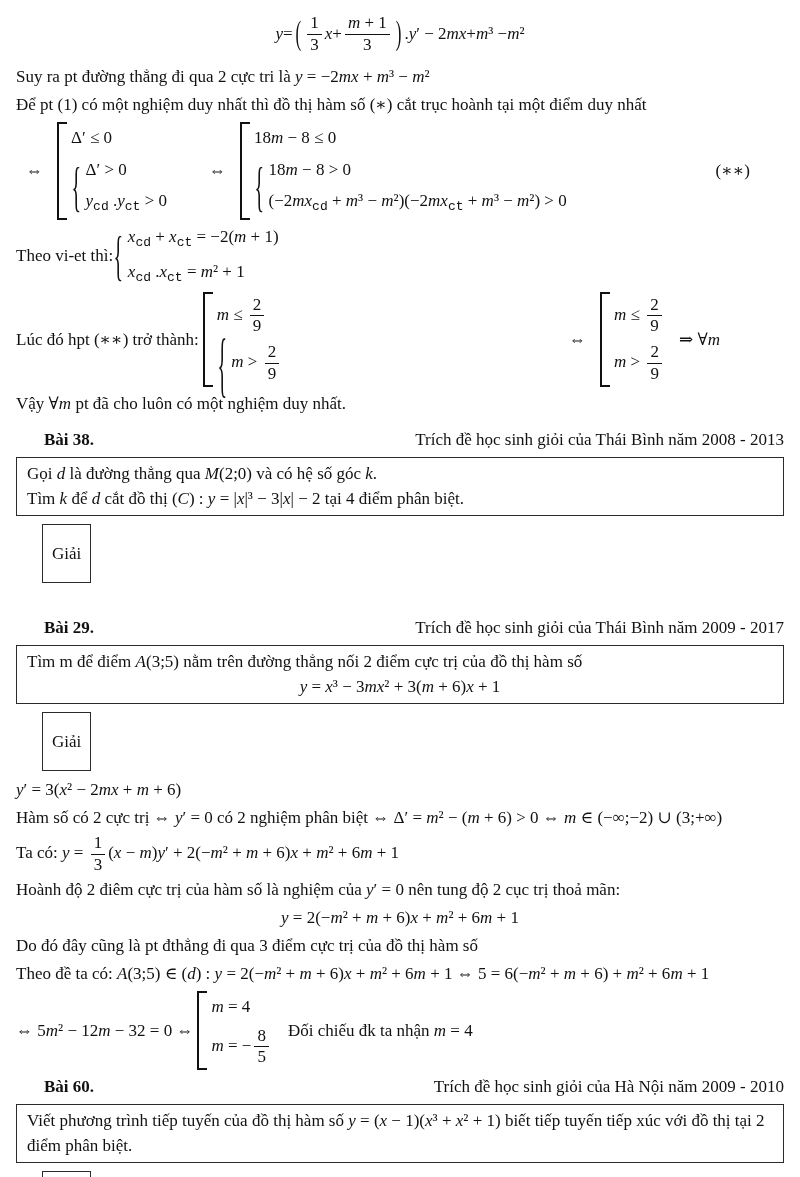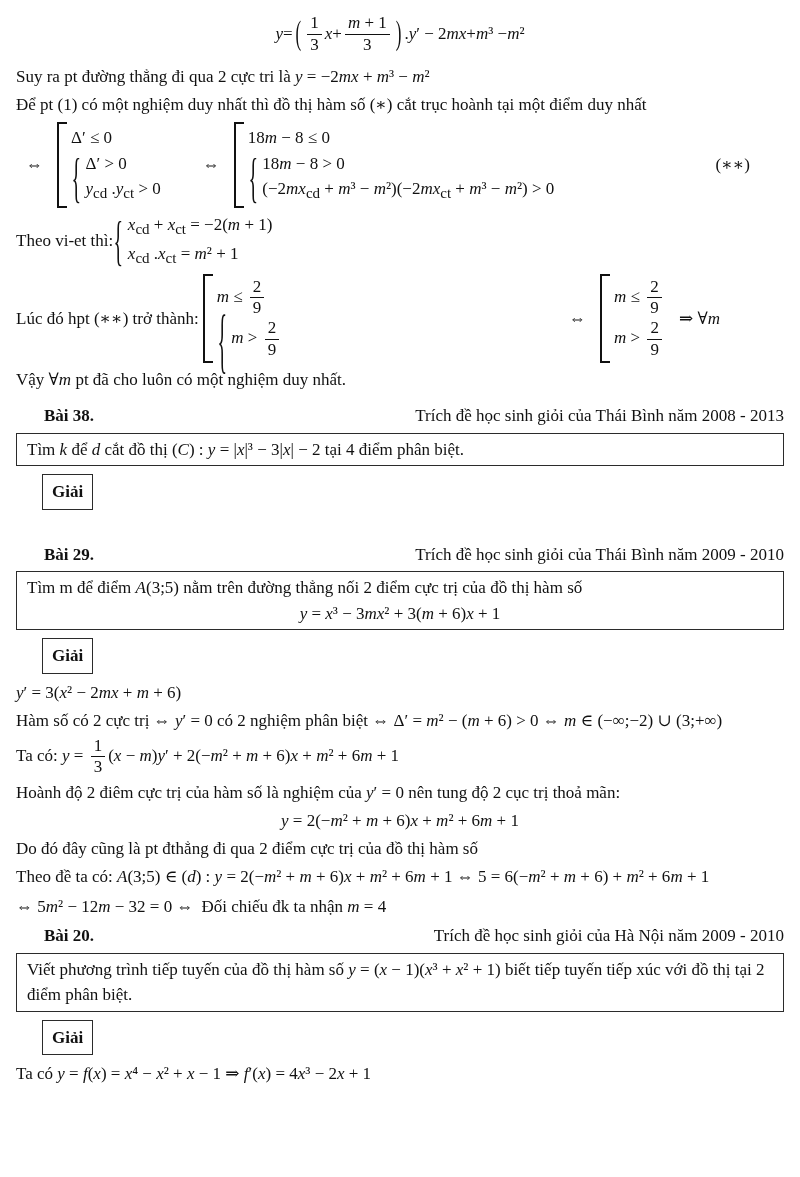--- a/index.html
+++ b/index.html
@@ -23,35 +23,35 @@
   .arr{margin:0 10px;}
   
   .frac{display:inline-flex;flex-direction:column;align-items:center;vertical-align:middle;margin:0 3px;line-height:1.2;}
   .frac .nu{border-bottom:1px solid #111;padding:0 3px;}
   .frac .de{padding:0 3px;}
   
   .sqbr{display:inline-flex;align-items:center;position:relative;border-left:2px solid #111;padding:3px 4px 3px 12px;margin:0 4px;vertical-align:middle;}
   .sqbr::before,.sqbr::after{content:"";position:absolute;left:0;width:8px;height:2px;background:#111;}
   .sqbr::before{top:0;}
   .sqbr::after{bottom:0;}
-  .rows{display:inline-flex;flex-direction:column;align-items:flex-start;}
+  .rows{display:inline-flex;flex-direction:column;align-items:flex-start;gap:6px;}
   
   .cases{display:inline-flex;align-items:center;vertical-align:middle;}
   .cbrace{display:inline-block;font-size:22px;font-weight:400;transform-origin:center;margin-right:4px;}
   .cb2{transform:scale(0.9,2.5);}
   .cb3{transform:scale(0.9,3.3);}
   .bigp{display:inline-block;transform:scaleY(2.0);margin:0 3px;}
   
   .pbox{border:1.6px solid #2b2b2b;padding:3px 10px;margin:2px 0 4px 0;}
-  .giai{display:inline-block;border:1.6px solid #2b2b2b;padding:4px 9px;margin:4px 13px 4px 26px;font-weight:bold;}
+  .giai{display:inline-block;border:1.6px solid #2b2b2b;padding:16px 9px;margin:4px 13px 4px 26px;font-weight:normal;}
   .exheader{display:flex;justify-content:space-between;align-items:baseline;margin:10px 0 4px 0;padding-left:28px;}
   .exheader .b{font-weight:bold;}
   .starlabel{margin-left:auto;padding-right:34px;}
   .hptright{margin-left:auto;display:flex;align-items:center;padding-right:64px;}
-  sub{font-size:15px;}
+  sub{font-size:13px;font-family:Liberation Mono, monospace;}
   .gap{height:18px;}
 </style>
 </head>
 <body>
 
 <div class="page">
 
   
   <div class="tall"><i>y</i> = <span class="bigp">(</span><span class="frac">
         <span class="nu">1</span>
@@ -146,55 +146,65 @@
   </div>
 
   <div class="line">Vậy ∀<i>m</i> pt đã cho luôn có một nghiệm duy nhất.</div>
 
   
   <div class="exheader">
     <span class="b">Bài 38.</span>
     <span>Trích đề học sinh giỏi của Thái Bình năm 2008 - 2013</span>
   </div>
   <div class="pbox">
+    <div>Gọi <i>d</i> là đường thẳng qua <i>M</i>(2;0) và có hệ số góc <i>k</i>.</div>
     <div>Tìm <i>k</i> để <i>d</i> cắt đồ thị (<i>C</i>) : <i>y</i> = |<i>x</i>|³ − 3|<i>x</i>| − 2 tại 4 điểm phân biệt.</div>
   </div>
   <div class="giai">Giải</div>
 
   <div class="gap"></div>
 
   
   <div class="exheader">
     <span class="b">Bài 29.</span>
-    <span>Trích đề học sinh giỏi của Thái Bình năm 2009 - 2010</span>
+    <span>Trích đề học sinh giỏi của Thái Bình năm 2009 - 2017</span>
   </div>
   <div class="pbox">
     <div>Tìm m để điểm <i>A</i>(3;5) nằm trên đường thẳng nối 2 điểm cực trị của đồ thị hàm số</div>
     <div class="center"><i>y</i> = <i>x</i>³ − 3<i>mx</i>² + 3(<i>m</i> + 6)<i>x</i> + 1</div>
   </div>
   <div class="giai">Giải</div>
 
   <div class="line"><i>y</i>′ = 3(<i>x</i>² − 2<i>mx</i> + <i>m</i> + 6)</div>
   <div class="line">Hàm số có 2 cực trị ⇔ <i>y</i>′ = 0 có 2 nghiệm phân biệt ⇔ Δ′ = <i>m</i>² − (<i>m</i> + 6) &gt; 0 ⇔ <i>m</i> ∈ (−∞;−2) ∪ (3;+∞)</div>
   <div class="line">Ta có: <i>y</i> = <span class="frac">
         <span class="nu">1</span>
         <span class="de">3</span>
       </span>(<i>x</i> − <i>m</i>)<i>y</i>′ + 2(−<i>m</i>² + <i>m</i> + 6)<i>x</i> + <i>m</i>² + 6<i>m</i> + 1</div>
   <div class="line">Hoành độ 2 điêm cực trị của hàm số là nghiệm của <i>y</i>′ = 0 nên tung độ 2 cục trị thoả mãn:</div>
   <div class="line center"><i>y</i> = 2(−<i>m</i>² + <i>m</i> + 6)<i>x</i> + <i>m</i>² + 6<i>m</i> + 1</div>
-  <div class="line">Do đó đây cũng là pt đthẳng đi qua 2 điểm cực trị của đồ thị hàm số</div>
+  <div class="line">Do đó đây cũng là pt đthẳng đi qua 3 điểm cực trị của đồ thị hàm số</div>
   <div class="line">Theo đề ta có: <i>A</i>(3;5) ∈ (<i>d</i>) : <i>y</i> = 2(−<i>m</i>² + <i>m</i> + 6)<i>x</i> + <i>m</i>² + 6<i>m</i> + 1 ⇔ 5 = 6(−<i>m</i>² + <i>m</i> + 6) + <i>m</i>² + 6<i>m</i> + 1</div>
   <div class="flexrow">
     <span>⇔ 5<i>m</i>² − 12<i>m</i> − 32 = 0 ⇔</span>
+    <span class="sqbr">
+      <span class="rows">
+        <span><i>m</i> = 4</span>
+        <span><i>m</i> = −<span class="frac">
+              <span class="nu">8</span>
+              <span class="de">5</span>
+            </span></span>
+      </span>
+    </span>
     <span style="margin-left:8px;">Đối chiếu đk ta nhận <i>m</i> = 4</span>
   </div>
 
   
   <div class="exheader" style="margin-top:2px;">
-    <span class="b">Bài 20.</span>
+    <span class="b">Bài 60.</span>
     <span>Trích đề học sinh giỏi của Hà Nội năm 2009 - 2010</span>
   </div>
   <div class="pbox">
     <div>Viết phương trình tiếp tuyến của đồ thị hàm số <i>y</i> = (<i>x</i> − 1)(<i>x</i>³ + <i>x</i>² + 1) biết tiếp tuyến tiếp xúc với đồ thị tại 2 điểm phân biệt.</div>
   </div>
   <div class="giai">Giải</div>
 
   <div class="line">Ta có <i>y</i> = <i>f</i>(<i>x</i>) = <i>x</i>⁴ − <i>x</i>² + <i>x</i> − 1 ⇒ <i>f</i>′(<i>x</i>) = 4<i>x</i>³ − 2<i>x</i> + 1</div>
   
   

